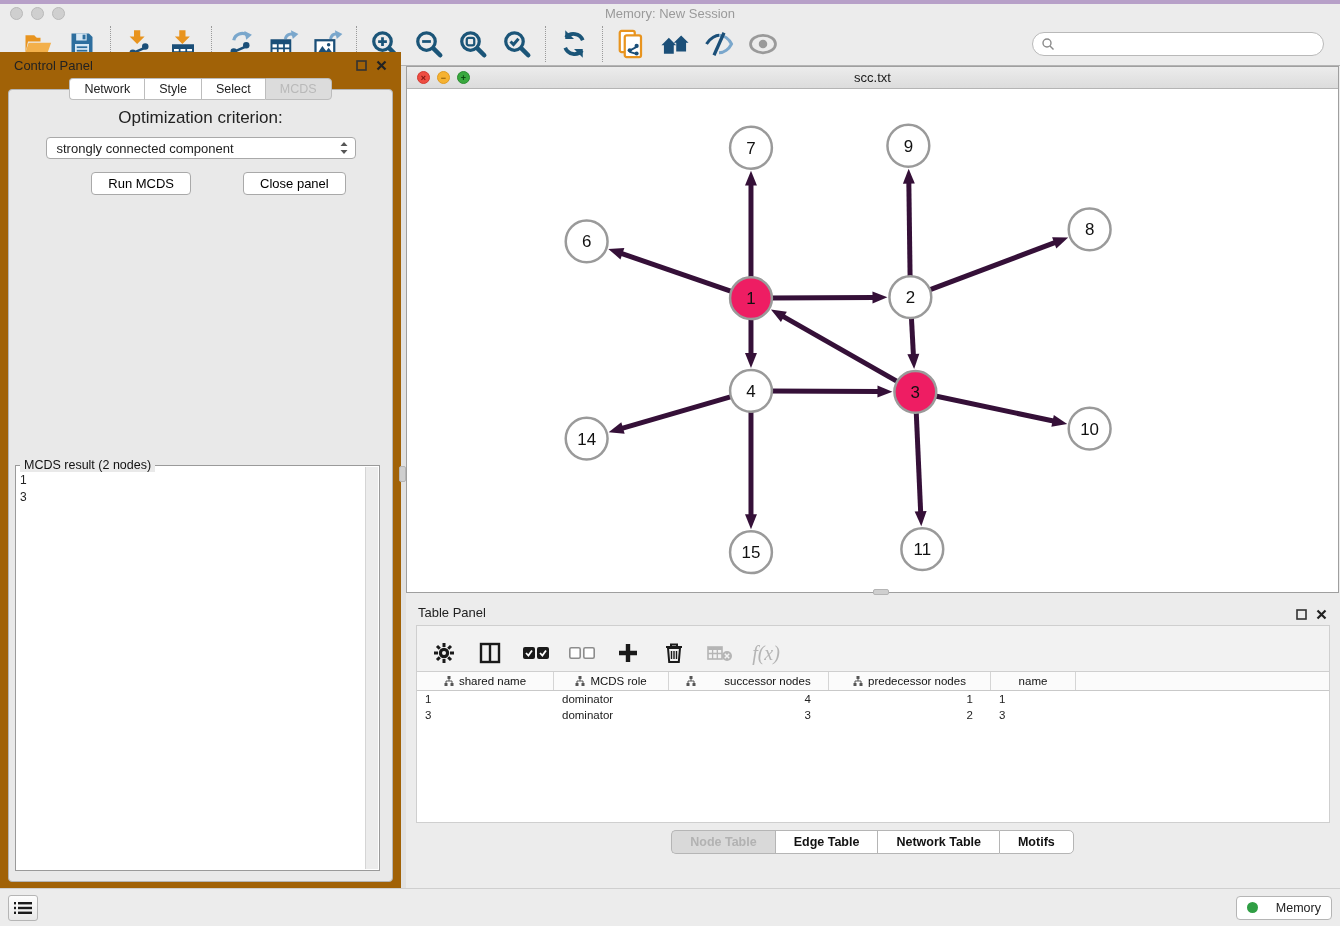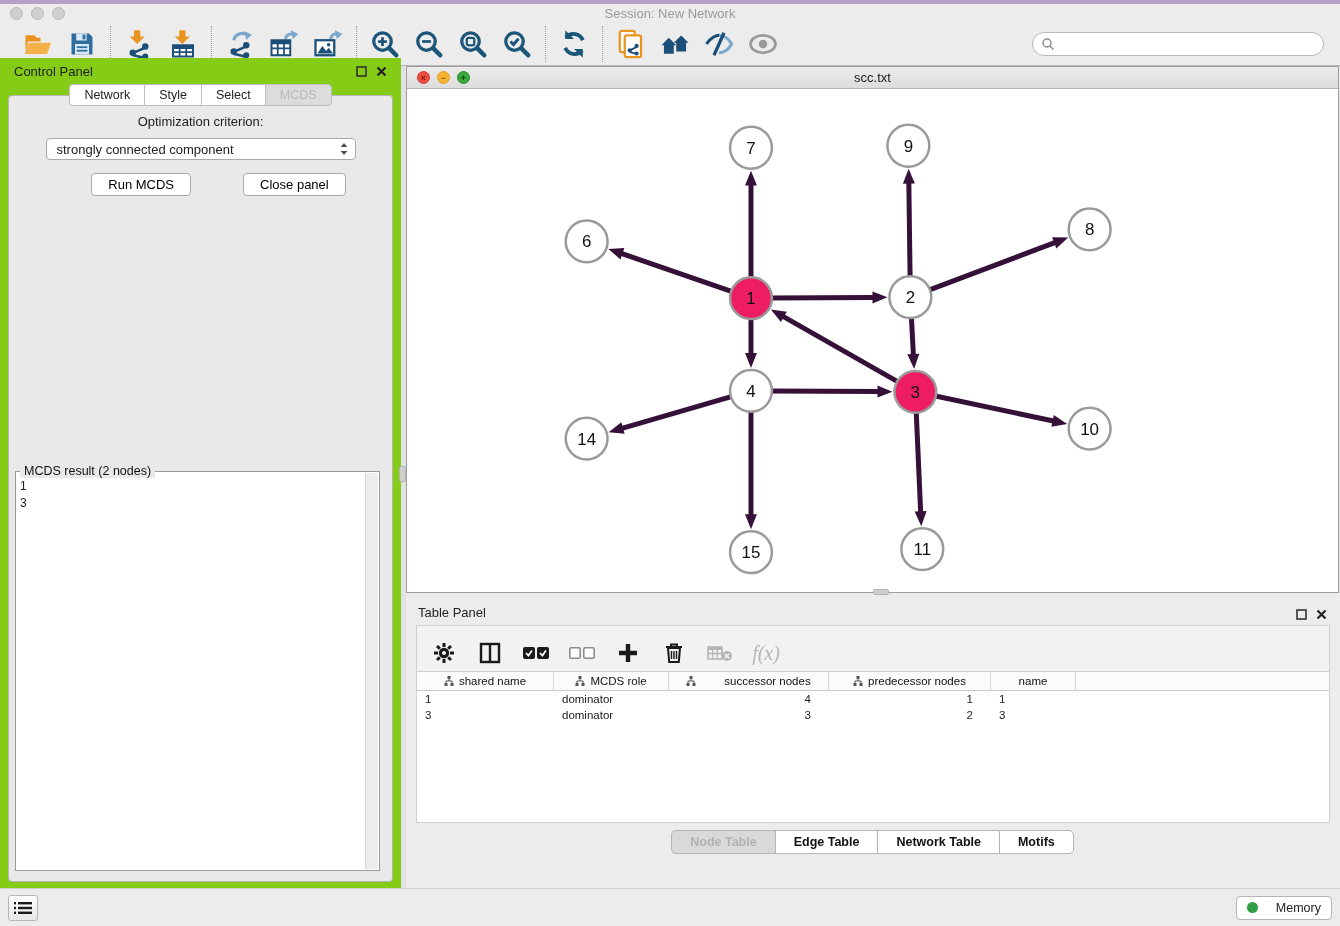--- a/index.html
+++ b/index.html
@@ -32,38 +32,38 @@
   .tb-group { display:flex; align-items:center; gap:12px; padding:0 12px; }
   .tb-sep { width:1px; height:36px; border-left:1px dotted #9a9a9a; }
   .tb-btn { width:32px; height:32px; display:flex; align-items:center; justify-content:center; cursor:pointer; }
   .search-wrap { margin-left:auto; margin-right:6px; }
   .search-box {
     width:292px; height:24px; border:1px solid #b9b9b9; border-radius:13px;
     background:#fff; display:flex; align-items:center; padding:0 8px; gap:4px;
   }
   .search-box input { border:none; outline:none; flex:1; font-size:12px; background:transparent; font-family:"Liberation Sans",sans-serif; }
   
-  .control-panel { position:absolute; top:58px; left:0; width:401px; bottom:38px; background:#84cc16; }
+  .control-panel { position:absolute; top:52px; left:0; width:401px; bottom:38px; background:#a16207; }
   .cp-header { height:26px; display:flex; align-items:center; padding:0 14px; }
   .cp-header .panel-title { font-size:13px; color:#222; }
   .panel-btns { margin-left:auto; display:flex; gap:8px; align-items:center; }
   .float-btn, .close-btn { width:12px; height:12px; display:flex; align-items:center; justify-content:center; cursor:pointer; }
   .cp-tabs { display:flex; justify-content:center; position:relative; z-index:2; }
   .cp-tab {
     font-size:12.5px; padding:3px 14px; background:#fff;
     border:1px solid #bdbdbd; border-right:none; cursor:pointer;
   }
   .cp-tab:first-child { border-radius:4px 0 0 4px; }
   .cp-tab:last-child { border-right:1px solid #bdbdbd; border-radius:0 4px 4px 0; }
   .cp-tab.active { background:#dcdcdc; color:#b9b9b9; }
   .cp-body {
     position:absolute; top:37px; left:8px; right:8px; bottom:6px;
     background:#e9e9e9; border:1px solid #b5b5b5; border-radius:4px;
   }
-  .opt-label { text-align:center; font-size:13px; margin-top:18px; }
+  .opt-label { text-align:center; font-size:17px; margin-top:18px; }
   .select-box {
     margin:9px auto 0; width:310px; height:22px; background:#fff;
     border:1px solid #a9a9a9; border-radius:4px; display:flex; align-items:center;
     padding:0 6px 0 10px; font-size:13px; cursor:pointer;
   }
   .select-box .sel-text { flex:1; }
   .btn-row { display:flex; justify-content:center; gap:16px; margin-top:13px; }
   .push-btn {
     background:#fff; border:1px solid #a9a9a9; border-radius:4px;
     font-size:13px; padding:3px 16px; cursor:pointer; font-family:"Liberation Sans",sans-serif;margin-left:36px;
@@ -147,21 +147,21 @@
     border-radius:4px; display:flex; align-items:center; gap:18px; padding:0 10px; cursor:pointer;
   }
   .mem-dot { width:11px; height:11px; border-radius:50%; background:#2f9e44; }
   .memory-btn span.lbl { font-size:12.5px; }
 </style>
 </head>
 <body>
 
 <div class="desktop-strip"></div>
 <div class="titlebar">
-  <div class="win-title">Session: New Network</div>
+  <div class="win-title">Memory: New Session</div>
   <div class="traffic">
     <div class="light"></div>
     <div class="light"></div>
     <div class="light"></div>
   </div>
 </div>
 
 <div class="toolbar">
   <div class="tb-group">
     <div class="tb-btn">

